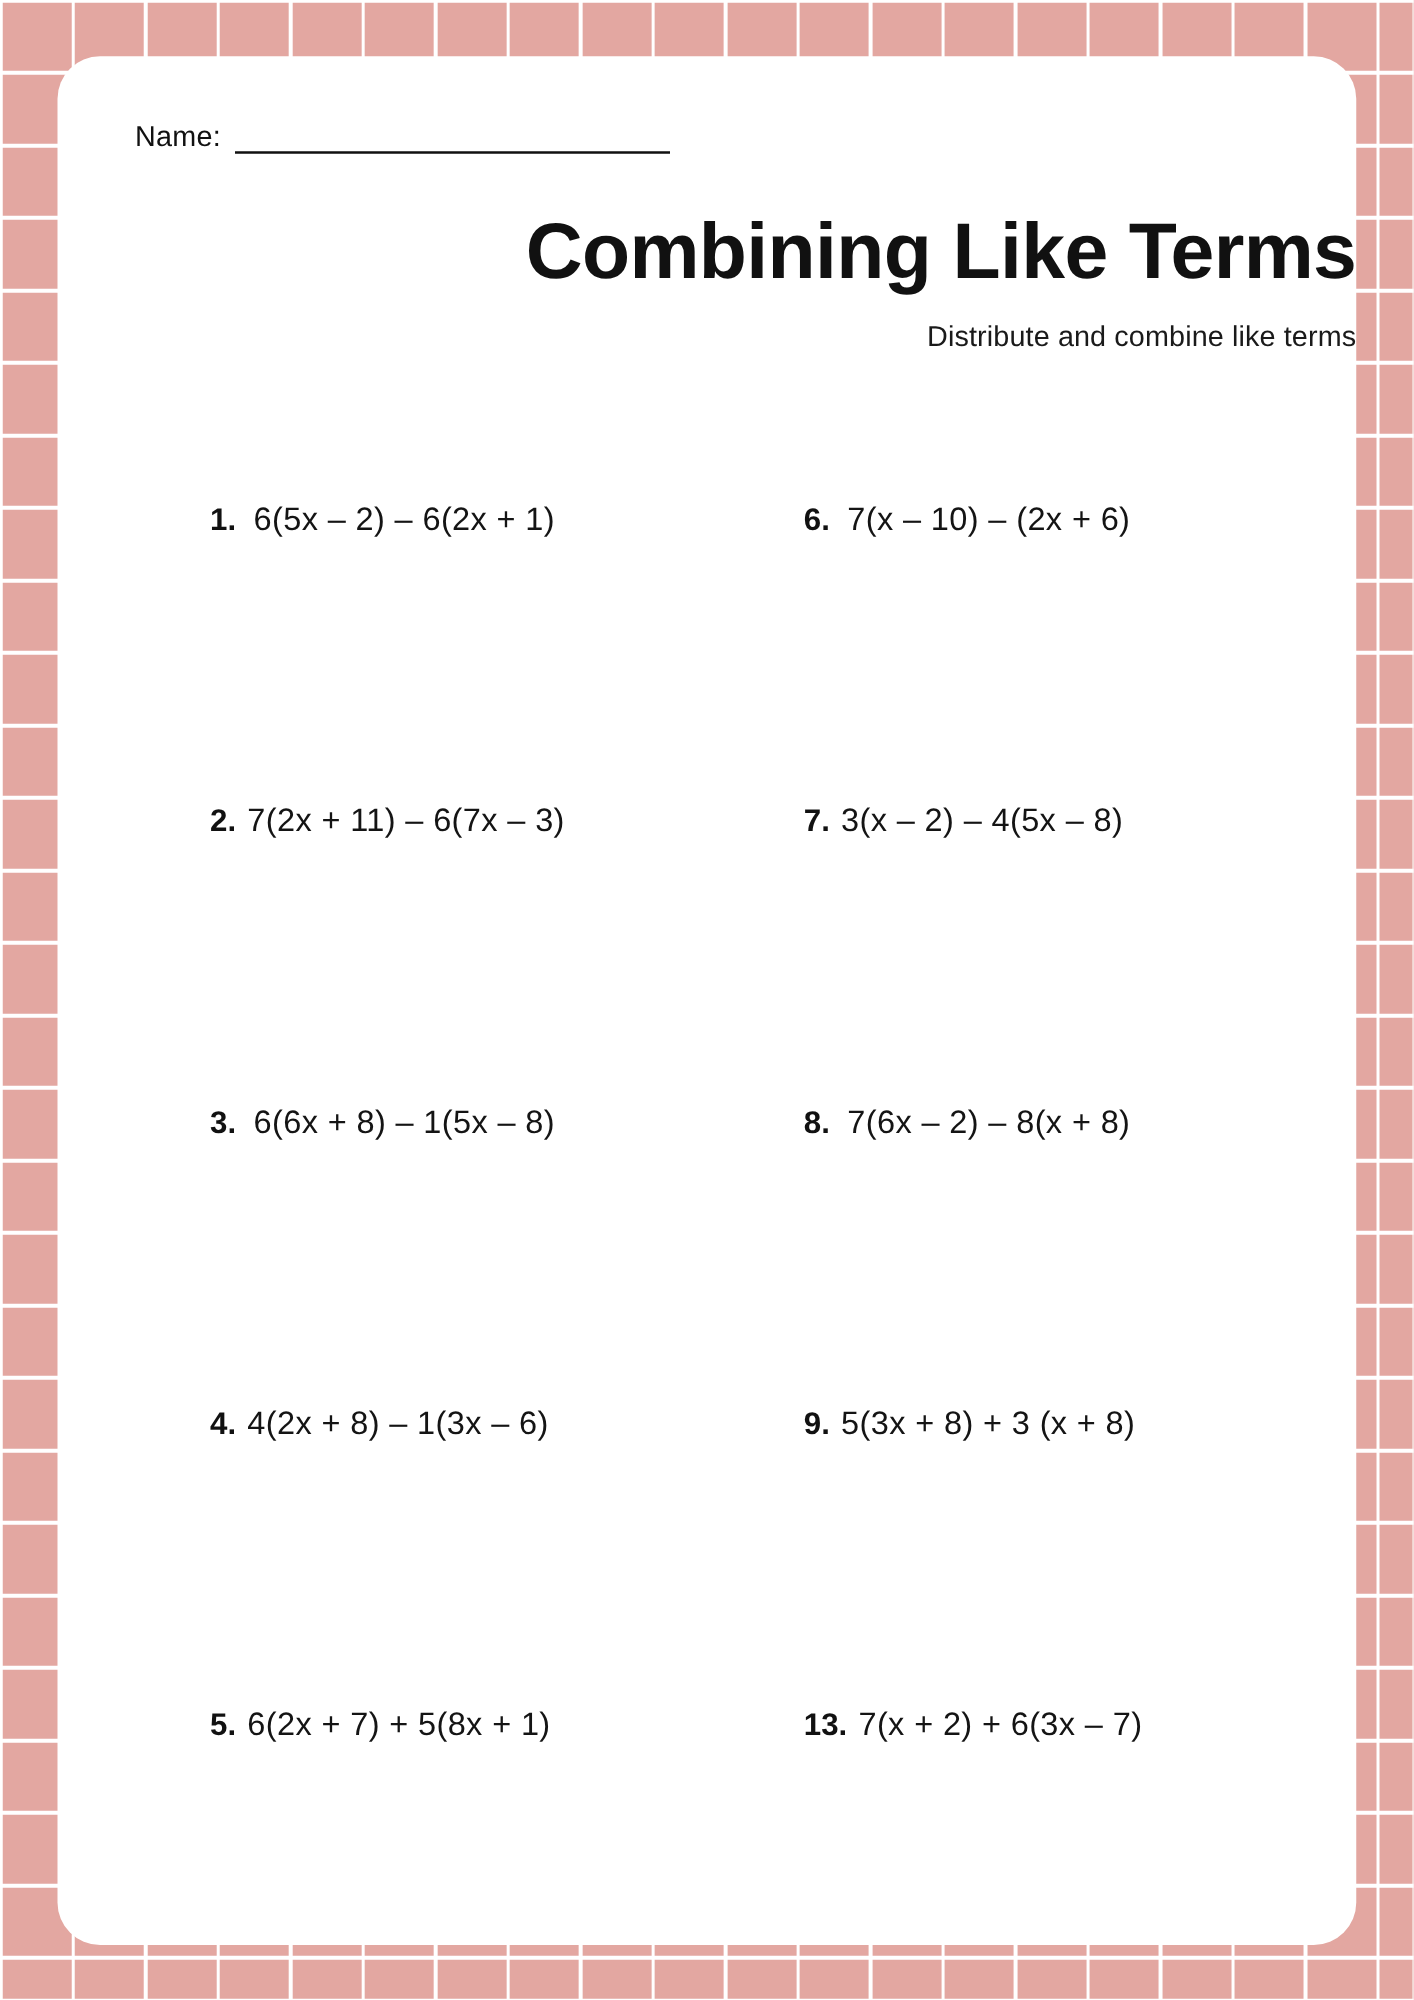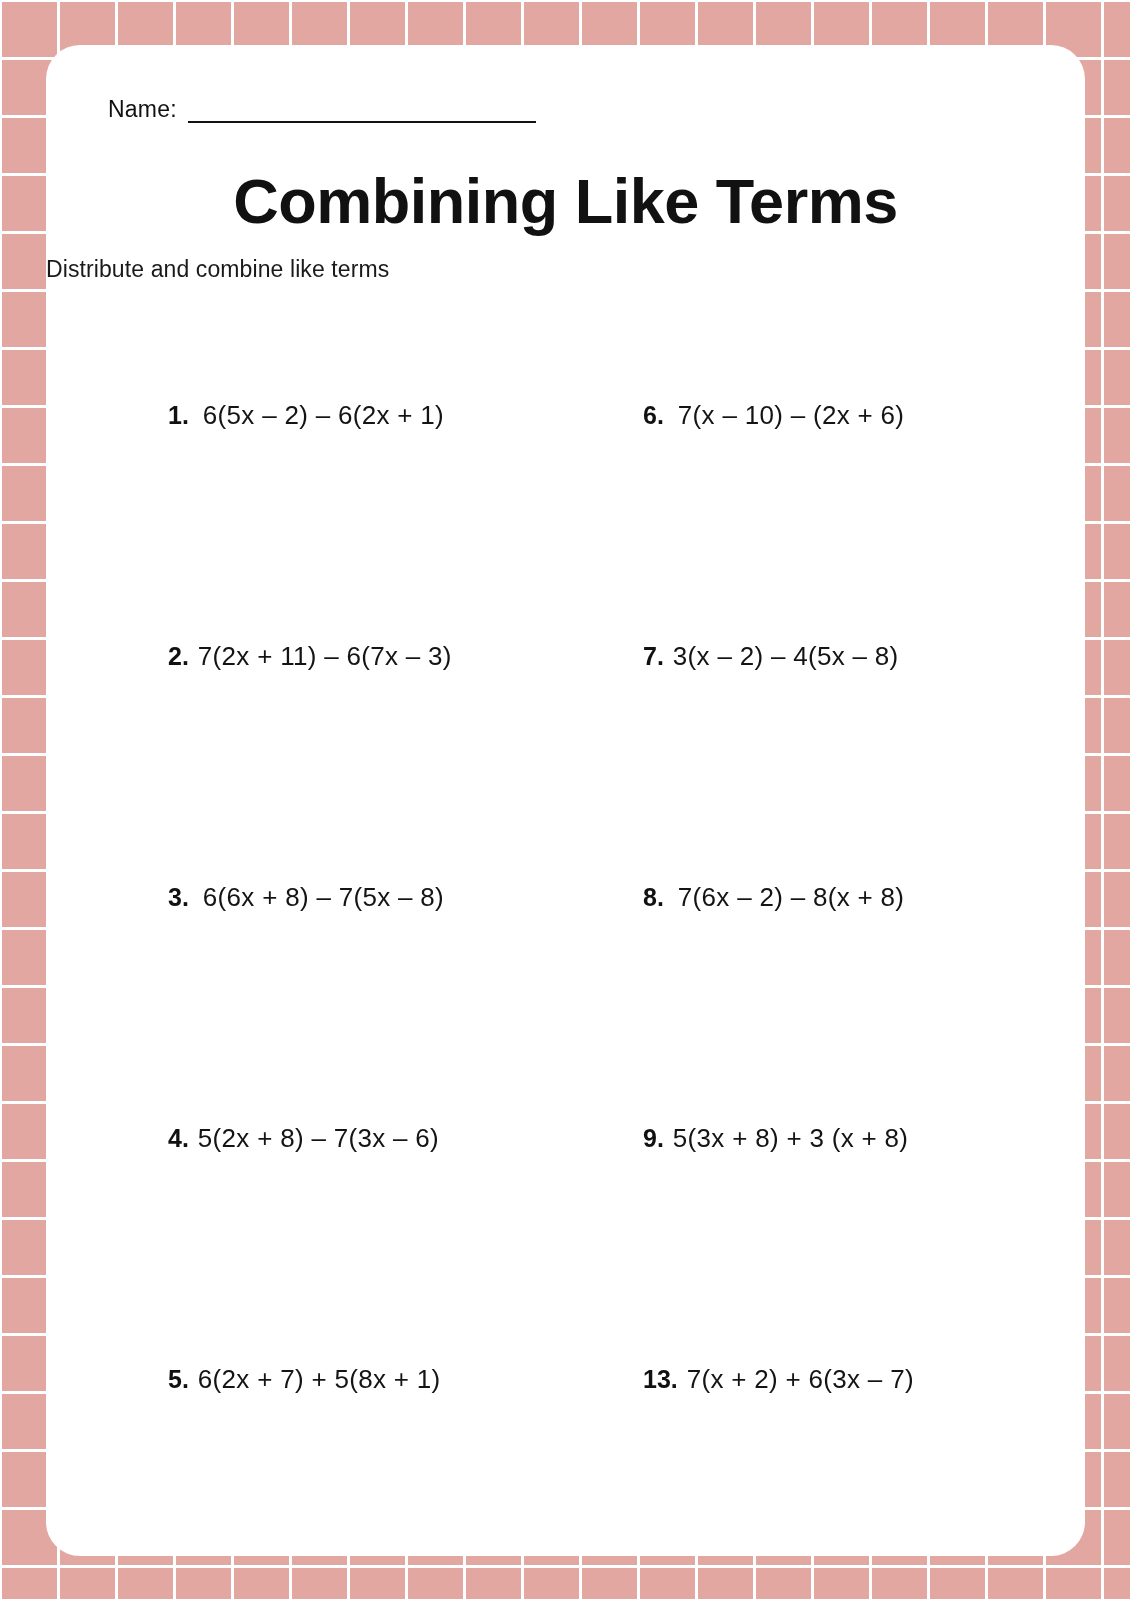--- a/index.html
+++ b/index.html
@@ -75,34 +75,34 @@
 
   #date-field { margin-left: 89px; }
   #date-rule  { width: 302px; }
 
   
   #worksheet-title {
     position: absolute;
     top: 123px;
     left: 0;
     width: 100%;
-    text-align: center;
+    text-align: right;
     font-size: 63px;
     font-weight: 700;
     color: #111111;
     letter-spacing: -0.5px;
     line-height: 1.05;
   }
 
   #worksheet-subtitle {
     position: absolute;
     top: 211px;
     left: 0;
     width: 100%;
-    text-align: left;
+    text-align: right;
     font-size: 23px;
     color: #1a1a1a;
     letter-spacing: 0.1px;
   }
 
   
   .problems-area {
     position: absolute;
     top: 295px;
     left: 0;
@@ -181,26 +181,26 @@
         <span class="problem-expression">6(5x – 2) – 6(2x + 1)</span>
       </div>
 
       <div class="problem-item n2">
         <span class="problem-number">2.</span>
         <span class="problem-expression">7(2x + 11) – 6(7x – 3)</span>
       </div>
 
       <div class="problem-item n3">
         <span class="problem-number">3.</span>
-        <span class="problem-expression">6(6x + 8) – 7(5x – 8)</span>
+        <span class="problem-expression">6(6x + 8) – 1(5x – 8)</span>
       </div>
 
       <div class="problem-item n4">
         <span class="problem-number">4.</span>
-        <span class="problem-expression">5(2x + 8) – 7(3x – 6)</span>
+        <span class="problem-expression">4(2x + 8) – 1(3x – 6)</span>
       </div>
 
       <div class="problem-item n5">
         <span class="problem-number">5.</span>
         <span class="problem-expression">6(2x + 7) + 5(8x + 1)</span>
       </div>
 
     </div>
 
     <div class="problem-column" id="column-right">

